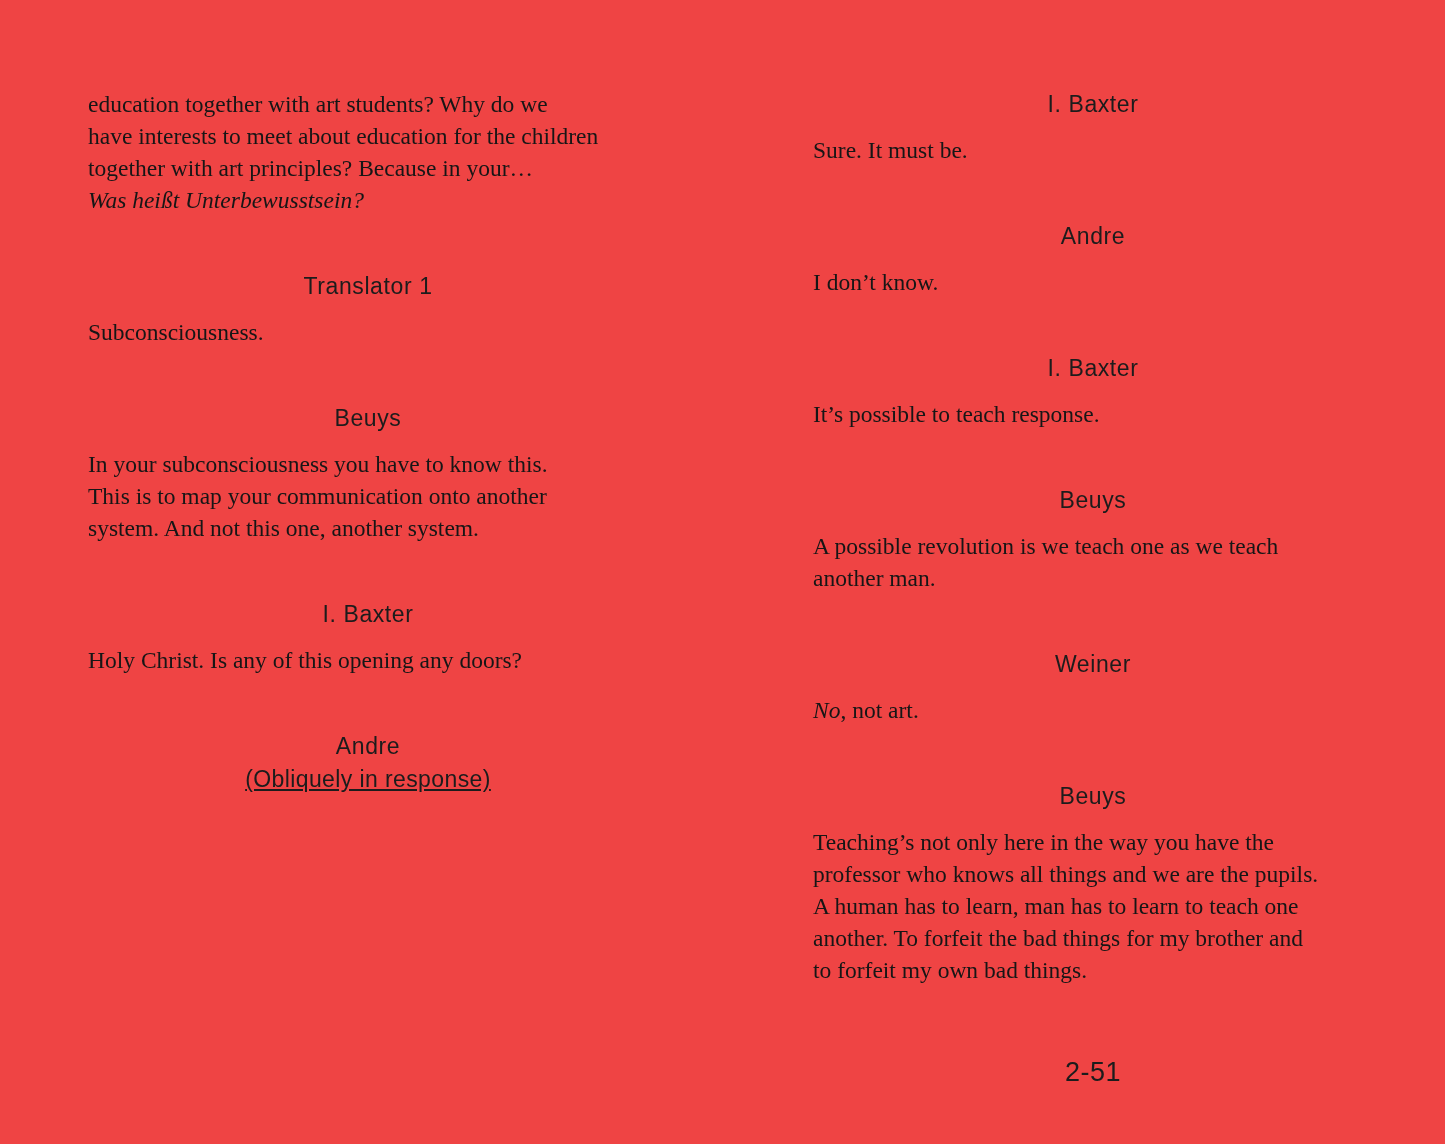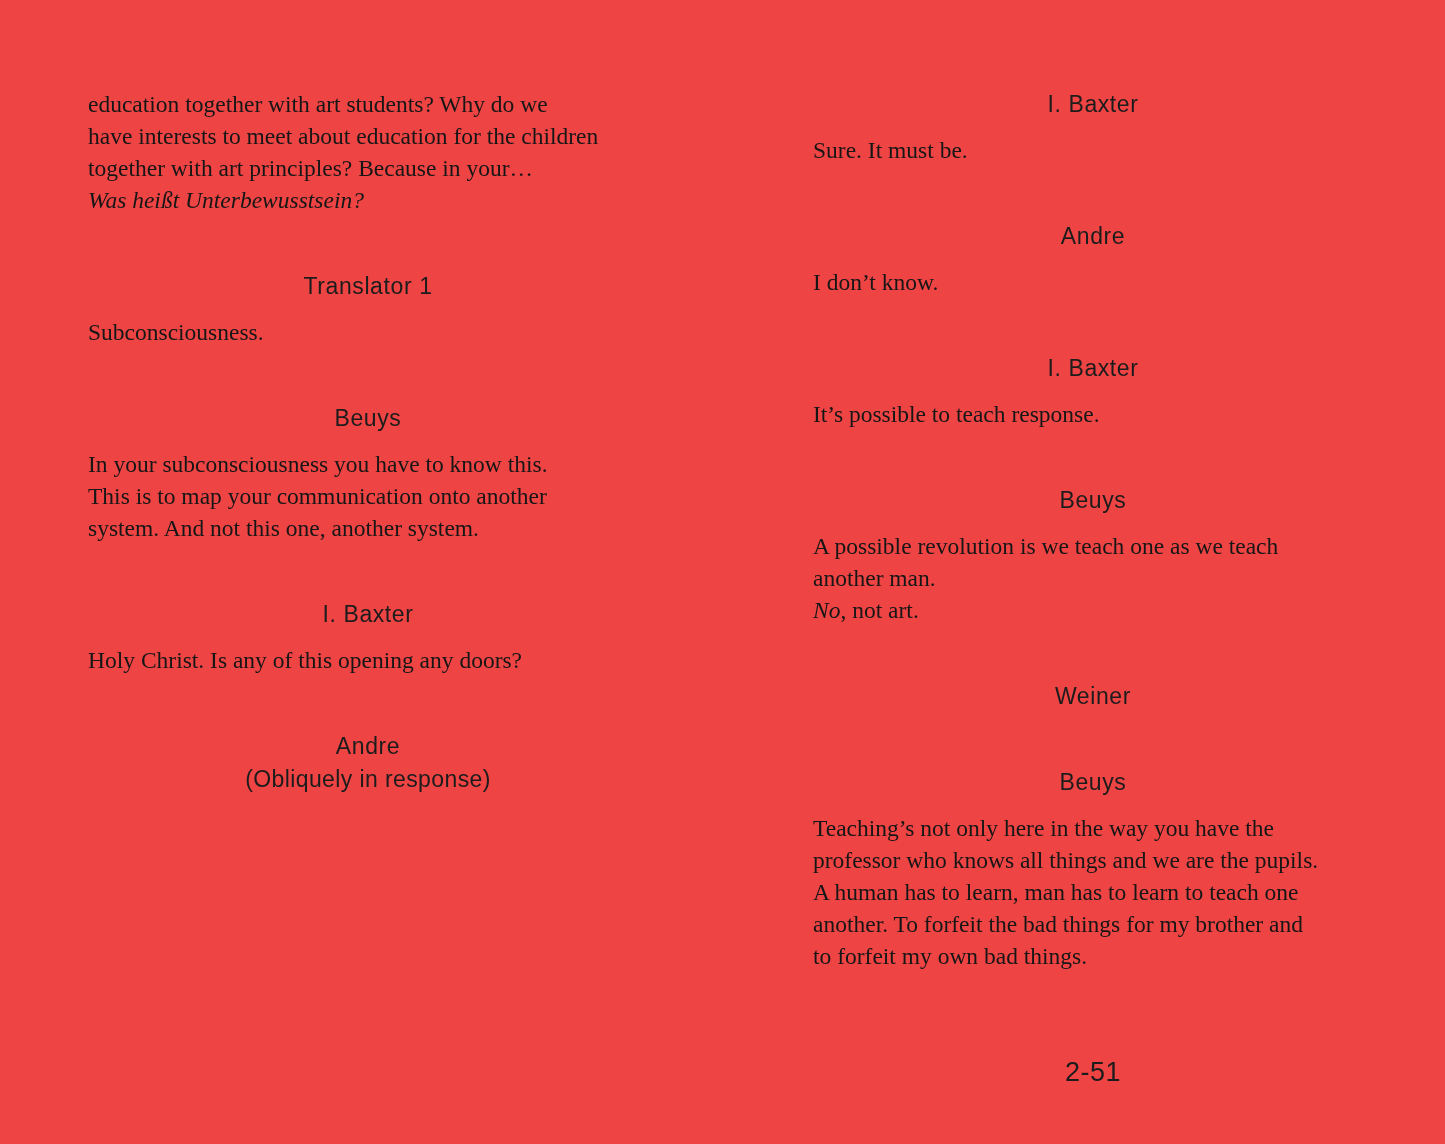--- a/index.html
+++ b/index.html
@@ -54,21 +54,21 @@
 
   .direction {
     font-family: "Liberation Sans", sans-serif;
     font-size: 23px;
     line-height: 30px;
     letter-spacing: 0.4px;
     text-align: center;
     color: #1c1c1c;
     margin: 22px 0 24px 0;
   }
-  .speaker + .direction { margin-top: -12px; }
+  .speaker + .direction { margin-top: -12px; text-decoration: underline; }
 
   .folio {
     position: absolute;
     top: 1056px;
     left: 0;
     right: 0;
     text-align: center;
     font-family: "Liberation Sans", sans-serif;
     font-size: 27px;
     line-height: 32px;
@@ -102,22 +102,22 @@
     <div class="content">
         <div class="block speaker">I. Baxter</div>
         <div class="block body">Sure. It must be.</div>
         <div class="block speaker">Andre</div>
         <div class="block body">I don’t know.</div>
         <div class="block speaker">I. Baxter</div>
         <div class="block body">It’s possible to teach response.</div>
         <div class="block speaker">Beuys</div>
         <div class="block body">A possible revolution is we teach one as we teach
 another man.</div>
+        <div class="block speaker">Weiner</div>
         <div class="block body"><span class="it">No</span><span class="">, not art.</span></div>
-        <div class="block speaker">Weiner</div>
         <div class="block speaker">Beuys</div>
         <div class="block body">Teaching’s not only here in the way you have the
 professor who knows all things and we are the pupils.
 A human has to learn, man has to learn to teach one
 another. To forfeit the bad things for my brother and
 to forfeit my own bad things.</div>
       </div>
     <div class="folio">2-51</div>
   </div>
 </div>

